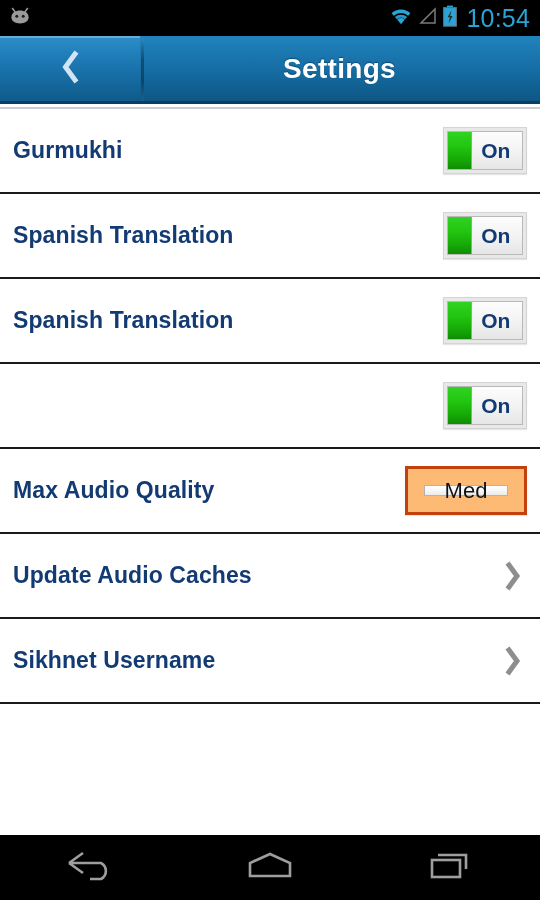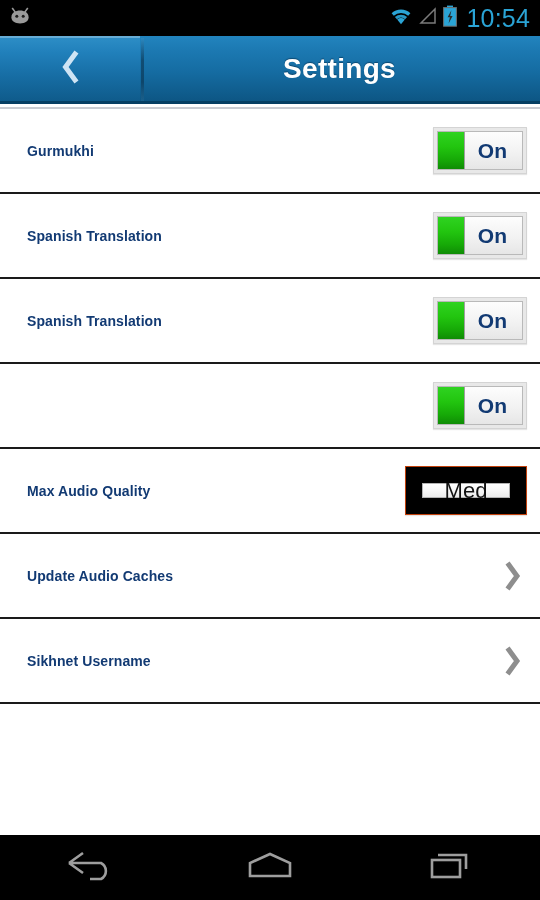--- a/index.html
+++ b/index.html
@@ -126,32 +126,32 @@
     height: 85px;
     box-sizing: border-box;
     border-bottom: 2px solid #1a1a1a;
     display: flex;
     align-items: center;
     cursor: pointer;
     background: #ffffff;
   }
   .row-label {
     position: absolute;
-    left: 27px;
+    left: 13px;
     color: #123a73;
-    font-size: 14px;
+    font-size: 23px;
     font-weight: bold;
     letter-spacing: 0.1px;
   }
 
   
   .toggle {
     position: absolute;
     right: 13px;
-    width: 94px;
+    width: 84px;
     height: 47px;
     background: #e8e8e8;
     border: 1px solid #d4d4d4;
     box-sizing: border-box;
     padding: 3px;
     box-shadow: 0 1px 1px rgba(0,0,0,0.10);
     cursor: pointer;
   }
   .toggle-inner {
     position: relative;
@@ -179,22 +179,22 @@
     font-weight: bold;
     padding-right: 2px;
   }
 
   
   .value-button {
     position: absolute;
     right: 13px;
     width: 122px;
     height: 49px;
-    background: #000000;
-    border: 1px solid #c2410c;
+    background: #fdba74;
+    border: 3px solid #c2410c;
     box-sizing: border-box;
     padding: 16px;
     box-shadow: 0 1px 1px rgba(0,0,0,0.10);
     cursor: pointer;
   }
   .value-button-inner {
     width: 100%;
     height: 100%;
     background: linear-gradient(to bottom, #ffffff 0%, #f7f7f7 50%, #ebebeb 100%);
     border: 1px solid #b3b3b3;

